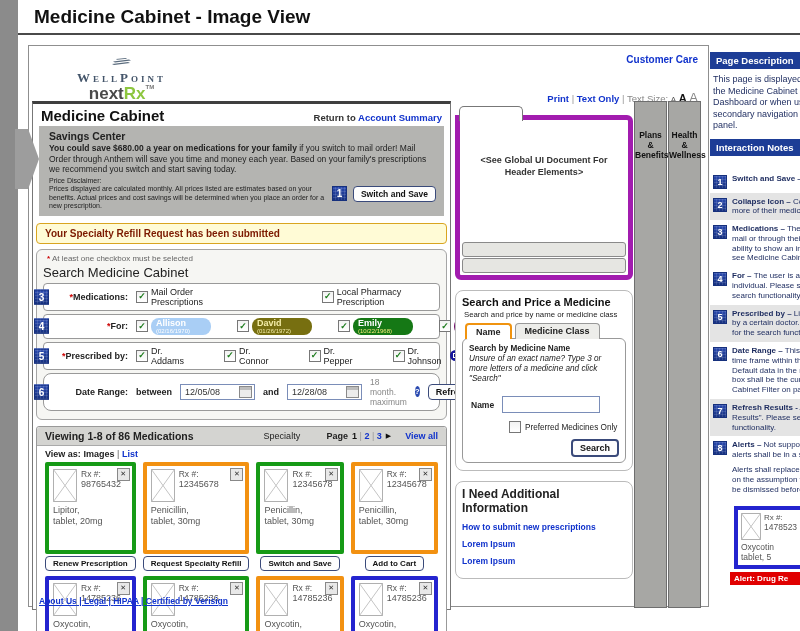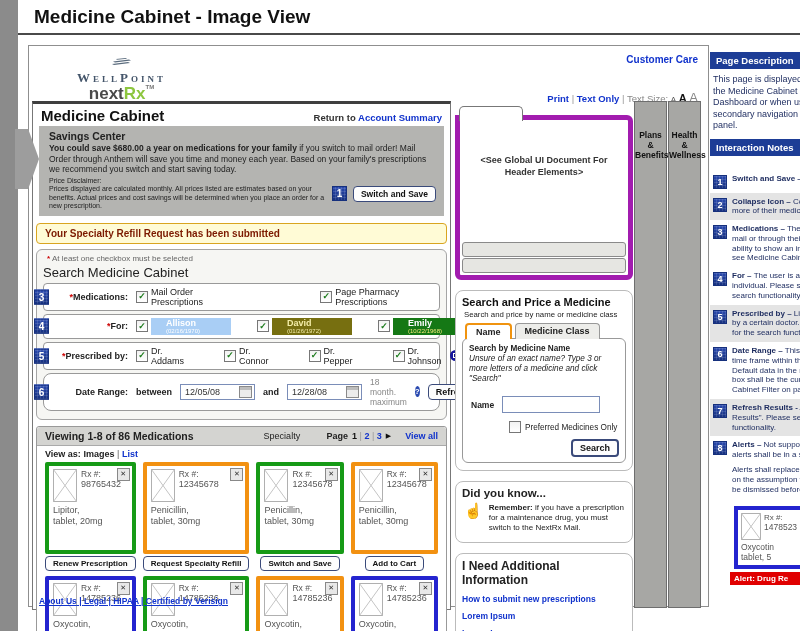--- a/index.html
+++ b/index.html
@@ -56,21 +56,21 @@
   #scab-note{font-size:8px;color:#666;margin:1px 0 2px 4px;}
   .red{color:#cc0000;font-weight:bold;}
   .srow{position:relative;background:#fff;border:1px solid #999;border-radius:4px;margin:3px 0;
         padding:3px 6px;display:flex;align-items:center;gap:8px;min-height:16px;}
   .srow .rb{position:absolute;left:-10px;top:50%;transform:translateY(-50%);}
   .slabel{width:78px;text-align:right;font-size:9px;font-weight:bold;flex:0 0 auto;}
   .cbitem{display:flex;align-items:center;gap:3px;font-size:9px;}
   .cb{display:inline-flex;align-items:center;justify-content:center;width:10px;height:10px;
       border:1px solid #777;background:linear-gradient(#f2f2f2,#fff);font-size:9px;line-height:9px;
       color:#1a7a1a;font-weight:bold;flex:0 0 auto;cursor:pointer;}
-  .chip{border-radius:0;padding:1px 15px;min-width:50px;line-height:1;}
+  .chip{border-radius:8px;padding:1px 5px;min-width:50px;line-height:1;}
   .chip .nm{font-size:9px;font-weight:bold;}
   .chip .db{font-size:6px;}
   .collapse-ic{width:11px;height:11px;border-radius:50%;flex:0 0 auto;cursor:pointer;
                background:radial-gradient(circle at 50% 50%, #10107e 0 2px, #fff 2px 3px, #14149a 3px);}
   .rowend{margin-left:auto;display:flex;align-items:center;gap:4px;}
   .dinput{display:inline-flex;align-items:center;border:1px solid #7a8db8;background:#fff;height:14px;padding:0 2px;}
   .dinput input{border:none;outline:none;width:52px;font-size:9px;font-family:inherit;color:#333;}
   .cal-ic{width:11px;height:10px;border:1px solid #8a8a8a;background:linear-gradient(#bdbdbd 0 3px,#ececec 3px);cursor:pointer;}
   .help-ic{display:inline-flex;align-items:center;justify-content:center;width:11px;height:11px;border-radius:50%;
            background:#2a4ab0;color:#fff;font-size:8px;font-weight:bold;cursor:pointer;}
@@ -227,21 +227,21 @@
           <span class="numbadge rb">3</span>
           <span class="slabel"><span class="red">*</span><span>Medications:</span></span>
           <span style="display:flex;gap:90px;">
   <span class="cbitem">
     <span class="cb">✓</span>
     <span class="opt-label">Mail Order Prescriptions</span>
   </span>
 
   <span class="cbitem">
     <span class="cb">✓</span>
-    <span class="opt-label">Page Pharmacy Prescriptions</span>
+    <span class="opt-label">Local Pharmacy Prescription</span>
   </span>
 </span>
         </div>
 
         <div class="srow">
           <span class="numbadge rb">4</span>
           <span class="slabel"><span class="red">*</span><span>For:</span></span>
           <span style="display:flex;gap:26px;align-items:center;">
   <span class="cbitem">
     <span class="cb">✓</span>
@@ -569,27 +569,20 @@
           <div id="prefrow">
             <span class="cb" style="color:transparent;"></span>
             <span>Preferred Medicines Only</span>
           </div>
           <div id="sp-btnrow">
             <button class="wbtn" style="font-size:9px;border-width:2px;">Search</button>
           </div>
         </div>
       </div>
 
-      <div class="cpanel">
-        <div id="dyk-title">Did you know...</div>
-        <div id="dyk-body">
-          <span id="dyk-ic">☝</span>
-          <span id="dyk-text"><b>Remember:</b><span> if you have a prescription for a maintenance drug, you must switch to the NextRx Mail.</span></span>
-        </div>
-      </div>
 
       <div class="cpanel" style="padding-bottom:12px;">
         <div id="info-title">I Need Additional Information</div>
         <div>
             <div class="ilink">How to submit new prescriptions</div>
             <div class="ilink">Lorem Ipsum</div>
             <div class="ilink">Lorem Ipsum</div>
           </div>
       </div>
     </div>

